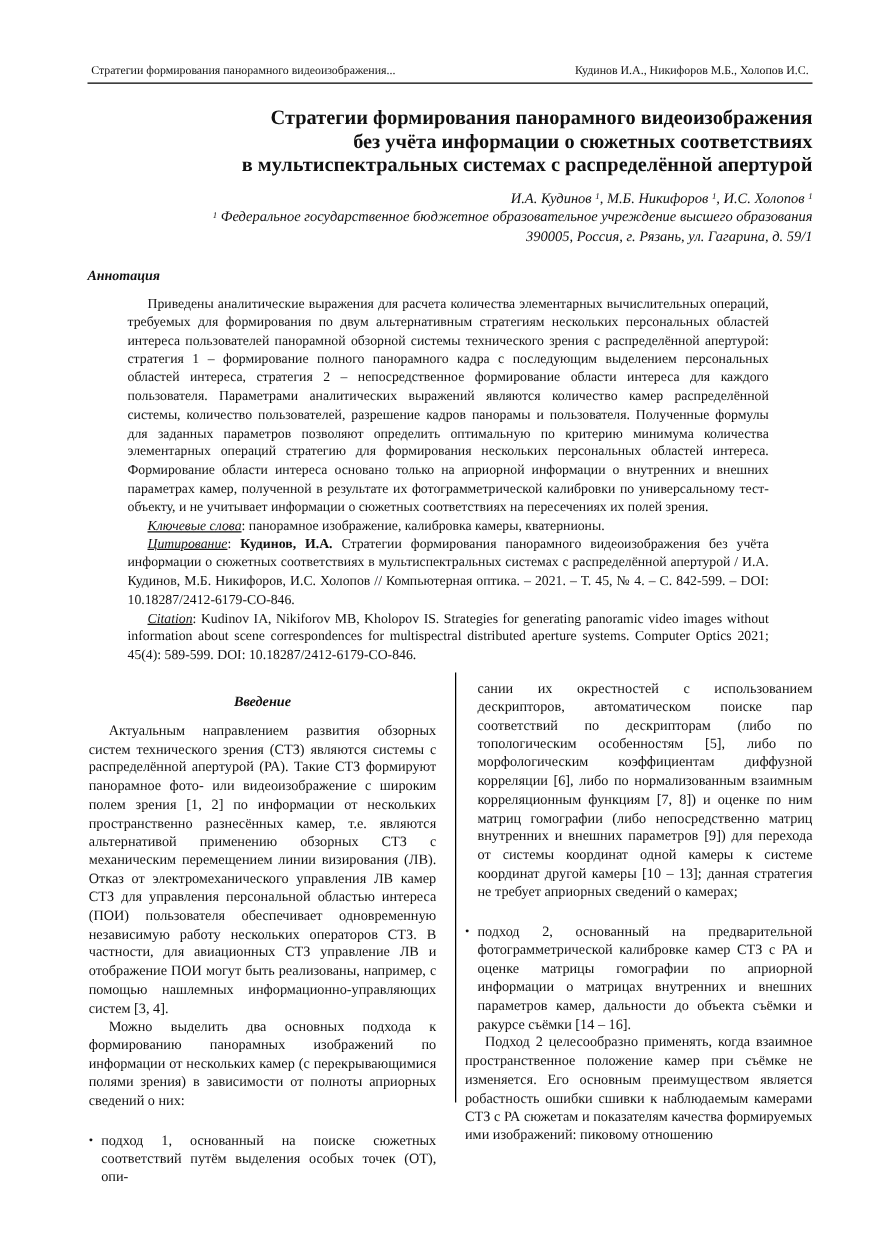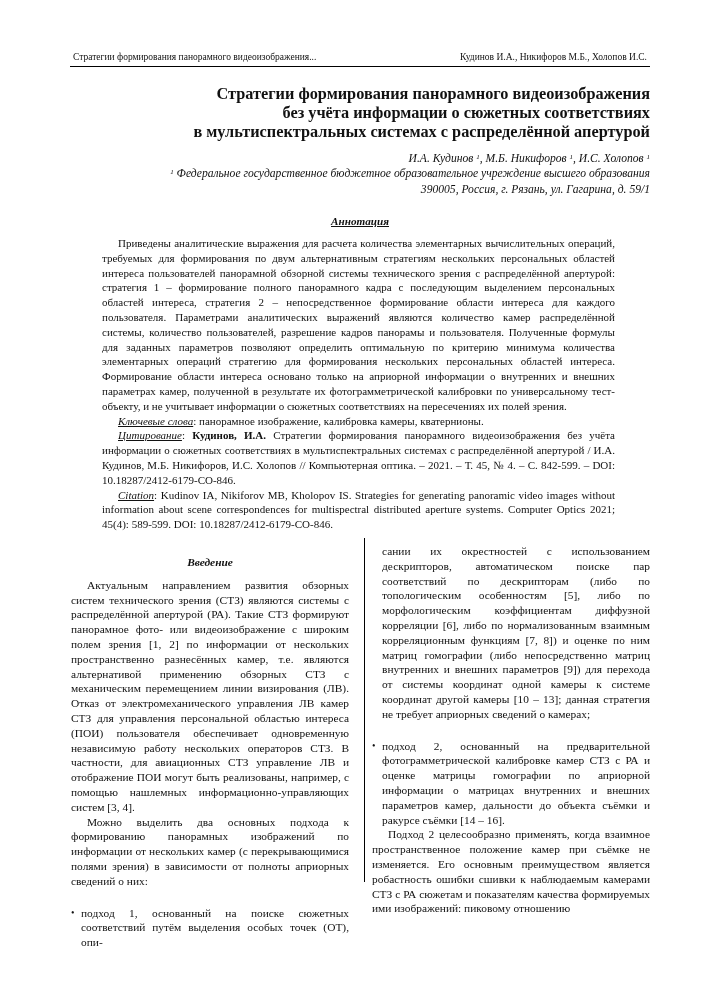--- a/index.html
+++ b/index.html
@@ -8,22 +8,22 @@
   .page { position:absolute; left:0; top:0; width:710px; height:1003px; }
   .run-head { position:absolute; left:70px; right:60px; top:50px; height:16px;
               font-size:9.5px; border-bottom:1.4px solid #000; }
   .run-head .l { position:absolute; left:3px; top:2px;text-align:center; }
   .run-head .r { position:absolute; right:3px; top:2px; }
   .title { position:absolute; left:70px; right:60px; top:84px; text-align:right;
            font-weight:bold; font-size:16.3px; line-height:19px; }
   .authors { position:absolute; left:70px; right:60px; top:151px; text-align:right;
              font-style:italic; font-size:11.6px; line-height:15.3px; }
   .authors sup { font-size:7px; vertical-align:top; position:relative; top:-1px; }
-  .abstract-h { position:absolute; left:70px; right:60px; top:215px; text-align:center;
-                font-style:italic; font-weight:bold; font-size:11.2px;text-decoration:underline; }
+  .abstract-h { position:absolute; left:70px; right:60px; top:215px; 
+                font-style:italic; font-weight:bold; font-size:11.2px; }
   .abstract { position:absolute; left:102px; right:95px; top:236px; font-size:11px;
               line-height:14.8px; text-align:justify; }
   .abstract p { margin:0; text-indent:16px; }
   .u { text-decoration:underline; font-style:italic; }
   .cols { position:absolute; left:70px; right:60px; top:554px; height:345px; }
   .col { position:absolute; top:0; width:278px; font-size:11.4px; line-height:14.8px;
          text-align:justify; }
   .col.left { left:1px; }
   .col.right { left:302px; top:-10px; }
   .divider { position:absolute; left:294px; top:-16px; height:344px; width:0;

